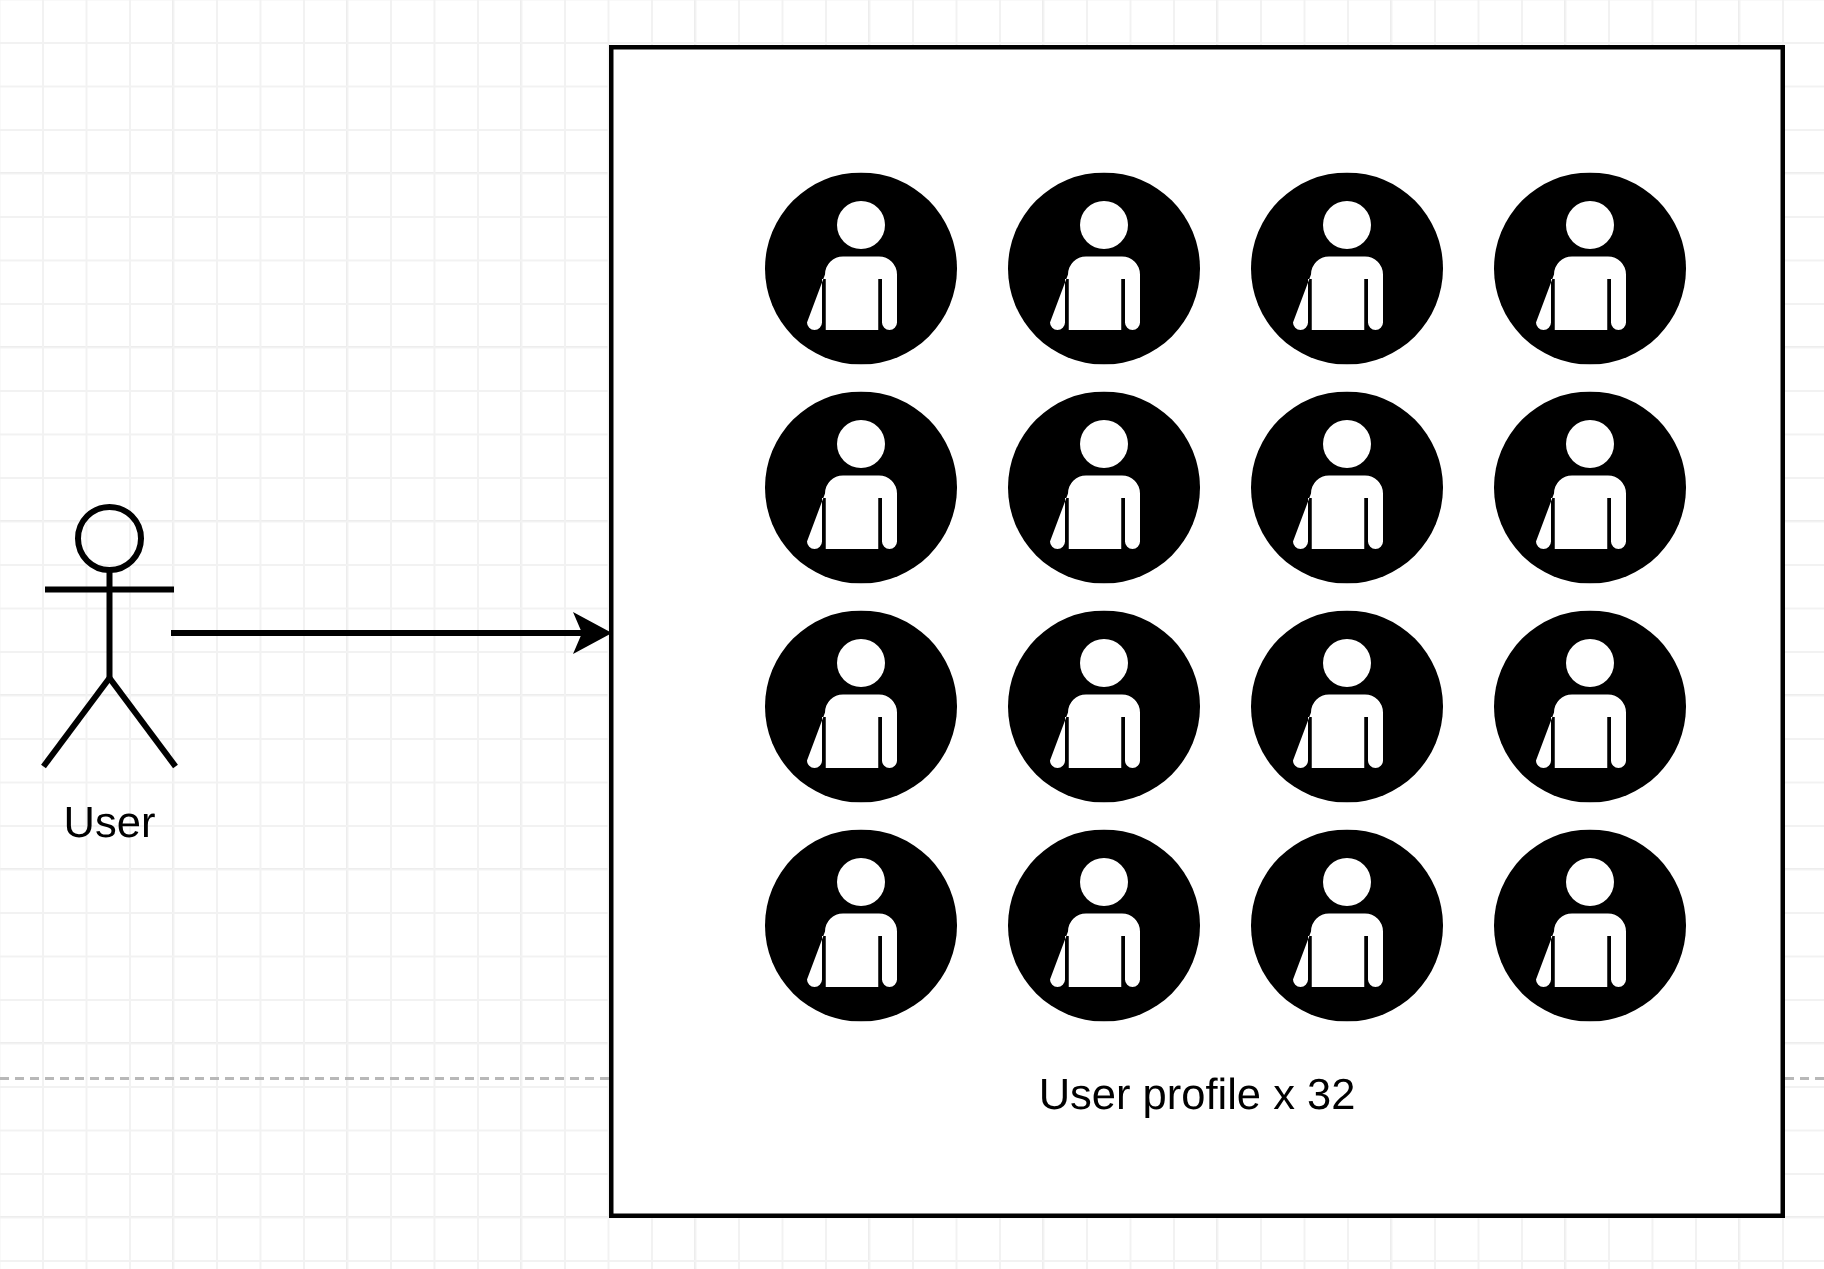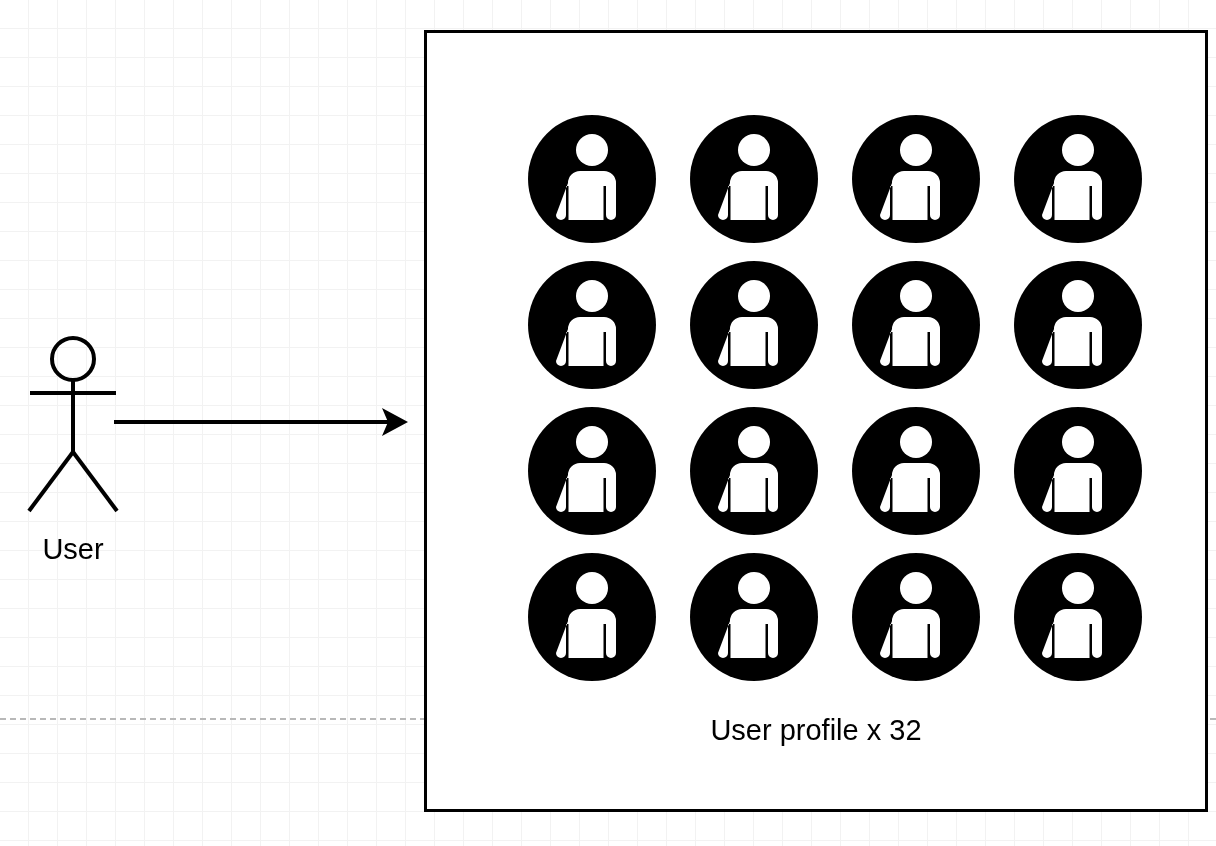--- a/index.html
+++ b/index.html
@@ -116,21 +116,21 @@
   </div>
   <div class="actor-label" style="left:10px; top:532px; width:126px;">User</div>
 
   <div class="connector" style="left:114px; top:404px;">
     <svg width="296" height="40" viewBox="0 0 296 40" xmlns="http://www.w3.org/2000/svg">
       <line x1="0" y1="18" x2="276" y2="18" stroke="#000000" stroke-width="4"></line>
       <path d="M 294 18 L 268 4 L 274 18 L 268 32 Z" fill="#000000"></path>
     </svg>
   </div>
 
-  <div class="container-box" style="left:424px; top:30px; width:784px; height:782px;">
+  <div class="container-box" style="left:406px; top:30px; width:784px; height:782px;">
 
     <div class="avatar-grid" style="left:101px; top:82px; grid-template-columns:repeat(4,128px); grid-template-rows:repeat(4,128px); column-gap:34px; row-gap:18px;">
 
       <div class="avatar">
           <svg viewBox="0 0 128 128" xmlns="http://www.w3.org/2000/svg">
             <circle cx="64" cy="64" r="64" fill="#000000"></circle>
             <circle cx="64" cy="35" r="16" fill="#ffffff"></circle>
             <path d="M 40 68 a 12 12 0 0 1 12 -12 h 24 a 12 12 0 0 1 12 12 v 32 a 5 5 0 0 1 -5 5 a 5 5 0 0 1 -5 -5 v -29 h -2.5 v 34 h -35 v -34 h -2.5 v 29 a 5 5 0 0 1 -5 5 a 5 5 0 0 1 -5 -5 z" fill="#ffffff"></path>
           </svg>
         </div>

